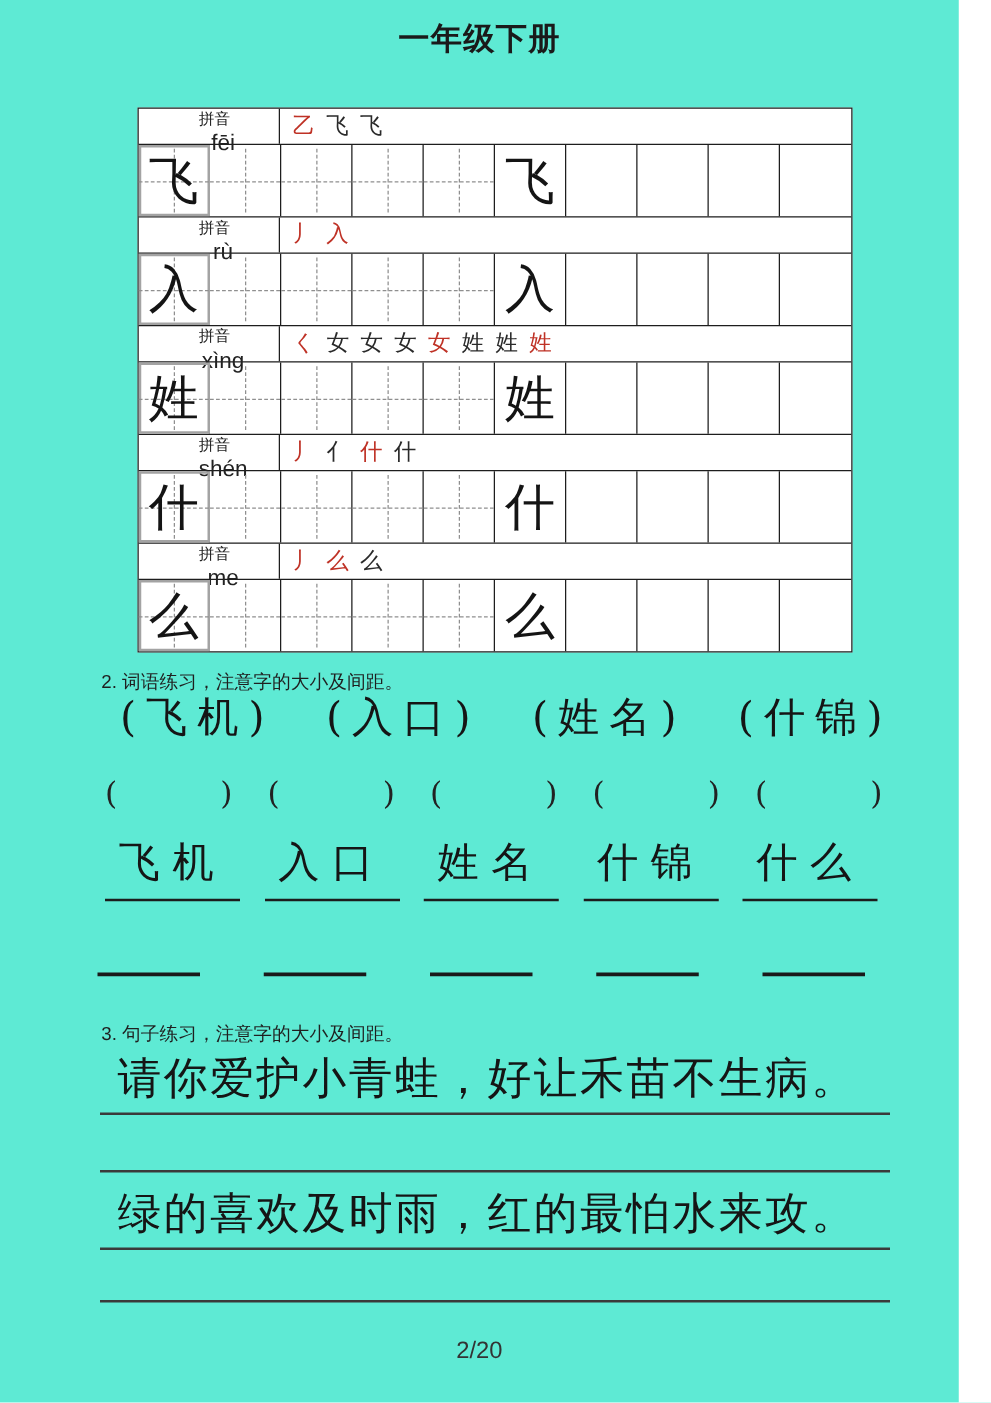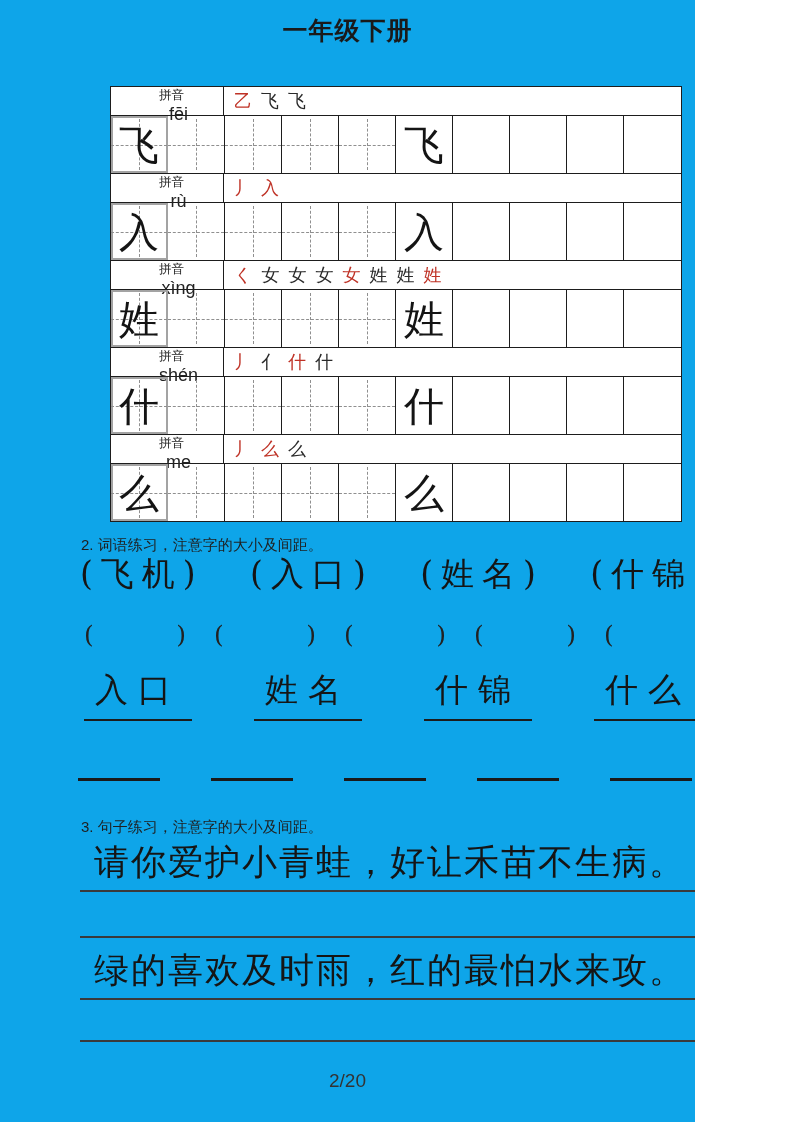--- a/index.html
+++ b/index.html
@@ -1,16 +1,16 @@
 <!DOCTYPE html>
 <html><head>
 <meta charset="utf-8">
 <style>
   html,body{margin:0;padding:0;background:#fff;}
-  .page{position:relative;width:695px;height:1122px;background:#0ea5e9;overflow:hidden;
+  .page{position:relative;width:767px;height:1122px;background:#5eead4;overflow:hidden;
         font-family:"Liberation Sans",sans-serif;color:#1a1a1a;}
 
   .title{position:absolute;top:14px;left:0;width:100%;text-align:center;
          font-size:25px;font-weight:bold;letter-spacing:1px;}
 
   .name-date{position:absolute;top:57px;left:0;width:100%;height:22px;font-weight:bold;font-size:16px;}
   .name-label{position:absolute;left:481px;}
   .date-label{position:absolute;left:611px;}
 
   
@@ -40,21 +40,21 @@
 
   
   .sec-heading{position:absolute;left:81px;font-size:15px;color:#1f1f1f;margin-top:12px;}
   .s2-heading{top:524px;}
   .s3-heading{top:806px;}
 
   .hand{font-family:"DejaVu Serif",serif;color:#151515;}
 
   .paren-words{position:absolute;left:80px;top:552px;width:634px;display:flex;
         justify-content:space-between;}
-  .paren-word{font-size:33px;letter-spacing:8px;white-space:nowrap;}
+  .paren-word{font-size:33px;letter-spacing:8px;white-space:nowrap;margin-left:16px;}
 
   .paren-empty{position:absolute;left:84px;top:620px;width:622px;display:flex;
         justify-content:space-between;}
   .paren-pair{width:102px;display:flex;justify-content:space-between;font-size:25px;
         font-family:"DejaVu Serif",serif;color:#222;}
 
   .uword-row{position:absolute;left:84px;top:668px;width:618px;display:flex;
         justify-content:space-between;}
   .uword{width:108px;text-align:center;font-size:33px;letter-spacing:10px;
         border-bottom:2px solid #1c1c1c;padding-bottom:6px;white-space:nowrap;}
@@ -259,20 +259,21 @@
       <span class="paren-pair">
         <span>(</span>
         <span>)</span>
       </span>
       <span class="paren-pair">
         <span>(</span>
         <span>)</span>
       </span>
     </div>
   <div class="uword-row hand" id="uword-row">
+      <span class="uword">飞机</span>
       <span class="uword">入口</span>
       <span class="uword">姓名</span>
       <span class="uword">什锦</span>
       <span class="uword">什么</span>
     </div>
   <div class="blank-segs" id="blank-segs">
       <span class="blank-seg"></span>
       <span class="blank-seg"></span>
       <span class="blank-seg"></span>
       <span class="blank-seg"></span>

